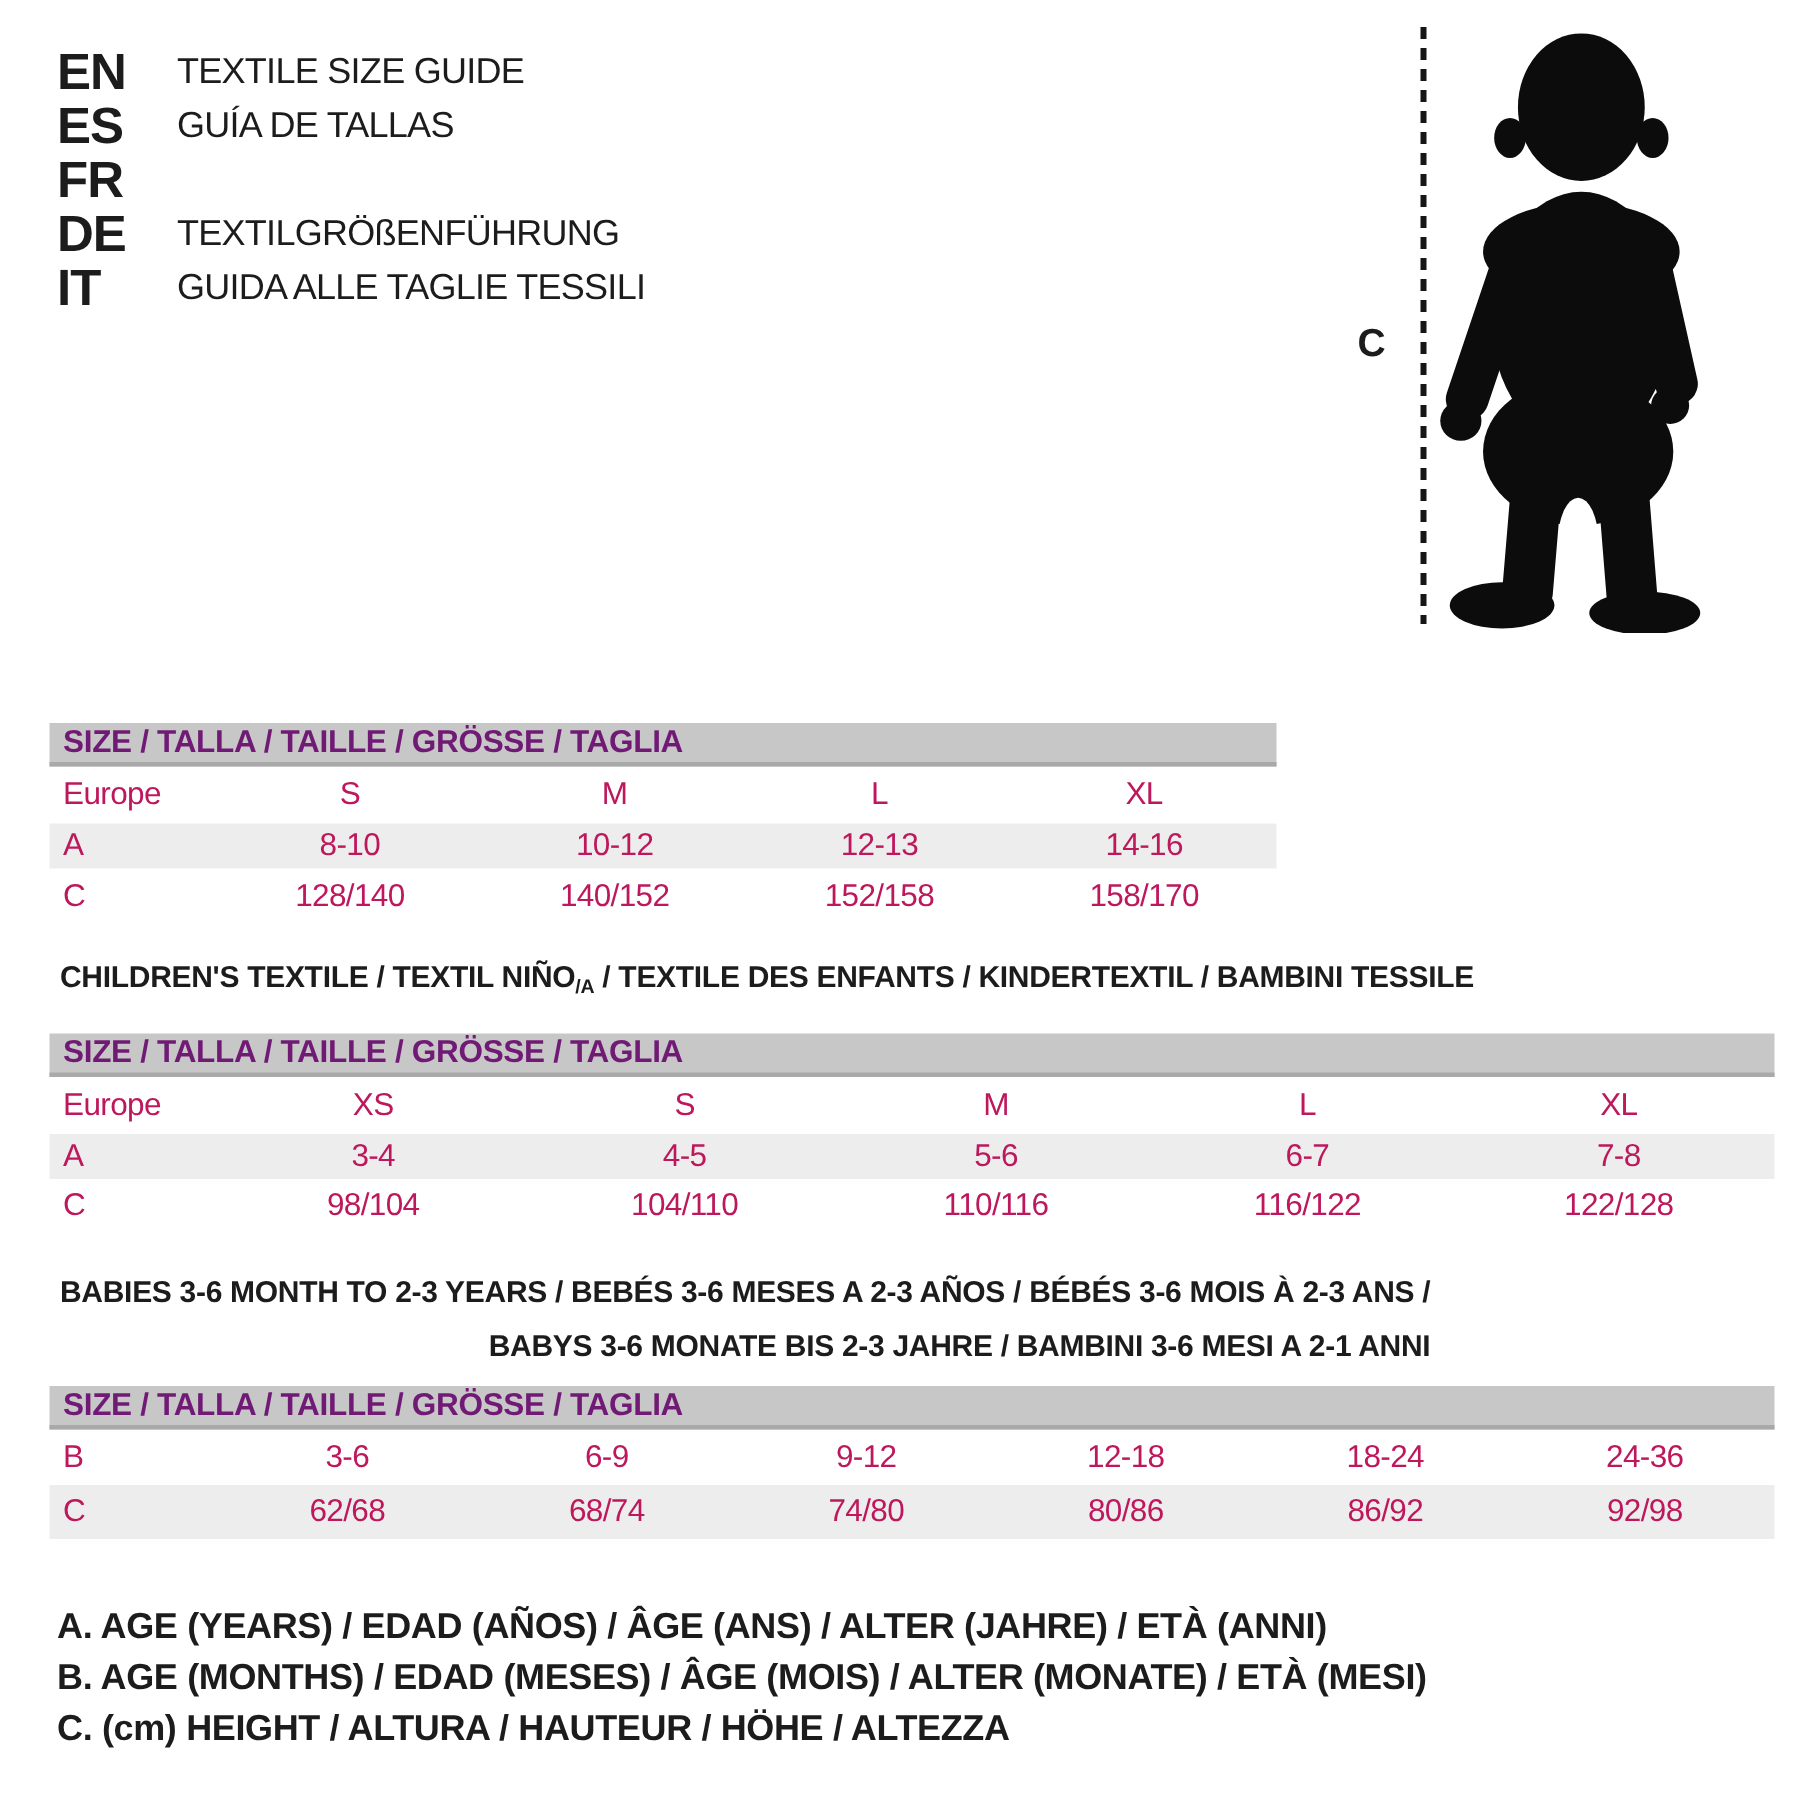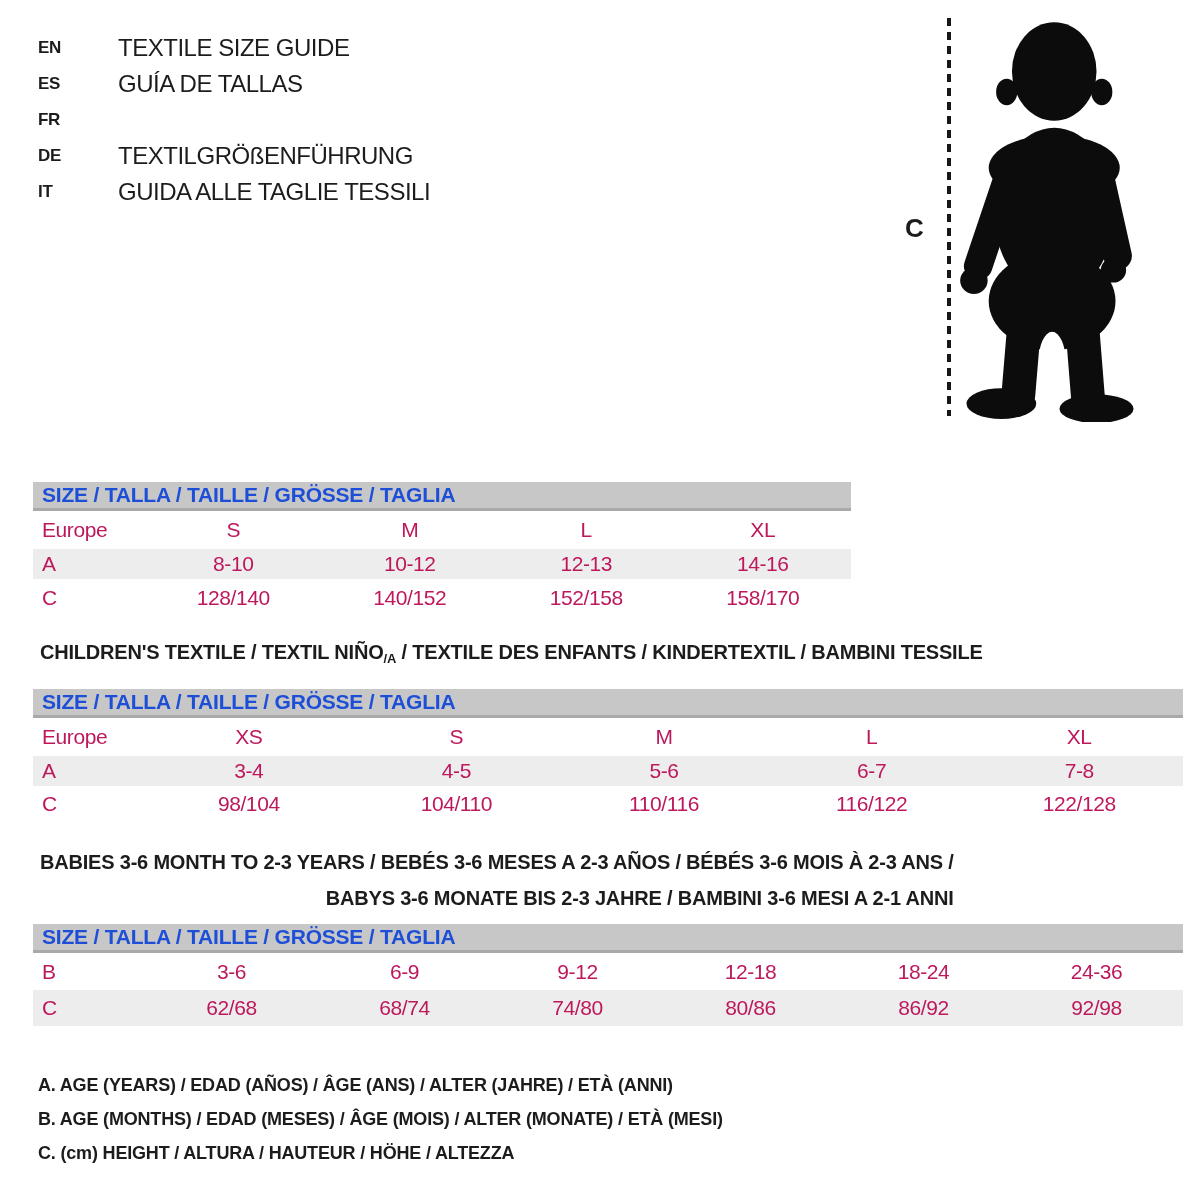--- a/index.html
+++ b/index.html
@@ -13,21 +13,21 @@
     width: 1200px;
     height: 1200px;
     background: var(--page-bg, #ffffff);
     overflow: hidden;
   }
 
   
   .lang-block { position: absolute; left: 38px; top: 30px; }
   .lang-row { display: flex; line-height: 36px; }
   .lang-code {
-    width: 80px; font-size: 17px; font-weight: 700; letter-spacing: -0.02em;
+    width: 80px; font-size: 34px; font-weight: 700; letter-spacing: -0.02em;
   }
   .lang-label { font-size: 24px; font-weight: 400; letter-spacing: -0.02em; }
 
   
   .measure-label {
     position: absolute; left: 905px; top: 213px;
     font-size: 26px; font-weight: 700;
   }
   .dash-line {
     position: absolute; left: 947px; top: 18px; width: 4px; height: 398px;
@@ -52,41 +52,41 @@
 
   
   .tbl { position: absolute; left: 33px; }
   .tbl-head {
     height: 26px;
     background: var(--table-header-bg, #c7c7c7);
     border-bottom: 3px solid var(--table-header-edge, #a9a9a9);
     display: flex; align-items: center;
     padding-left: 9px;
     font-size: 21px; font-weight: 700; letter-spacing: -0.01em;
-    color: #1d4ed8;
+    color: #701a75;
   }
   .row { display: grid; align-items: center; }
   .cols-4 { grid-template-columns: 112px repeat(4, 1fr); }
   .cols-5 { grid-template-columns: 112px repeat(5, 1fr); }
   .cols-6 { grid-template-columns: 112px repeat(6, 1fr); }
   .h38 { height: 38px; }
   .h37 { height: 37px; }
   .h36 { height: 36px; }
   .h30 { height: 30px; }
   .shaded { background: var(--shaded-row-bg, #ededed); }
   .cell {
     font-size: 21px; font-weight: 400; letter-spacing: -0.02em;
     text-align: center; color: #be185d;
   }
   .cell.lbl { text-align: left; padding-left: 9px; }
 
   
   .legend { position: absolute; left: 38px; top: 1068px; }
   .legend-line {
-    font-size: 18px; font-weight: 700; letter-spacing: -0.01em;
+    font-size: 24px; font-weight: 700; letter-spacing: -0.01em;
     line-height: 34px; white-space: nowrap;
   }
 </style>
 </head>
 <body>
 
 <div class="page">
 
   <div class="lang-block">
     <div class="lang-row">

